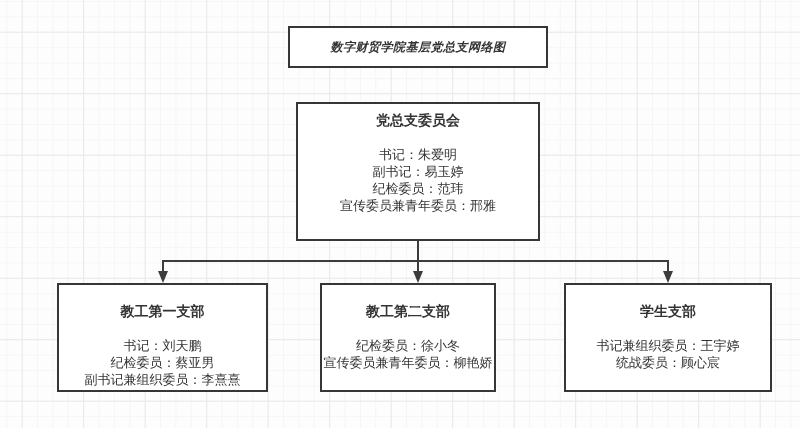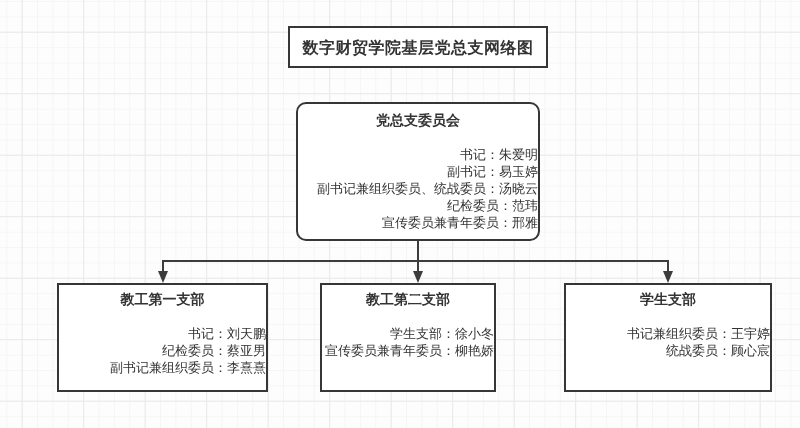--- a/index.html
+++ b/index.html
@@ -37,30 +37,30 @@
     color: #333333;
     text-align: center;
     font-size: 13px;
     line-height: 17px;
   }
 
   .title-node {
     left: 288px; top: 26px; width: 260px; height: 42px;
     display: flex; align-items: center; justify-content: center;
   }
-  .title-node .title-text { font-size: 16px; font-weight: bold; letter-spacing: 0.5px; }
+  .title-node .title-text { font-size: 12px; font-weight: bold; letter-spacing: 0.5px; font-style: italic; }
 
-  .committee-node { left: 296px; top: 102px; width: 244px; height: 139px; padding-top: 8px; border-radius: 10px; }
-  .branch-node   { top: 283px; height: 109px; padding-top: 6px; }
+  .committee-node { left: 296px; top: 102px; width: 244px; height: 139px; padding-top: 8px; }
+  .branch-node   { top: 283px; height: 109px; padding-top: 18px; }
   .branch-node-1 { left: 57px;  width: 211px; }
   .branch-node-2 { left: 320px; width: 176px; }
   .branch-node-3 { left: 564px; width: 208px; font-family: Liberation Serif, serif; }
 
   .node-title { font-size: 14px; font-weight: bold; margin-bottom: 17px; }
-  .member-line { white-space: nowrap; text-align: right; }
+  .member-line { white-space: nowrap; }
 </style>
 </head>
 <body>
 
 <div class="canvas">
 
   <svg class="connectors" viewBox="0 0 800 428" xmlns="http://www.w3.org/2000/svg">
 
     <line x1="418" y1="241" x2="418" y2="272"></line>
 
@@ -75,35 +75,34 @@
   </svg>
 
   <div class="node title-node">
     <div class="title-text">数字财贸学院基层党总支网络图</div>
   </div>
 
   <div class="node committee-node">
     <div class="node-title">党总支委员会</div>
     <div class="member-line">书记：朱爱明</div>
     <div class="member-line">副书记：易玉婷</div>
-    <div class="member-line">副书记兼组织委员、统战委员：汤晓云</div>
     <div class="member-line">纪检委员：范玮</div>
     <div class="member-line">宣传委员兼青年委员：邢雅</div>
   </div>
 
   <div class="node branch-node branch-node-1">
     <div class="node-title">教工第一支部</div>
     <div class="member-line">书记：刘天鹏</div>
     <div class="member-line">纪检委员：蔡亚男</div>
     <div class="member-line">副书记兼组织委员：李熹熹</div>
   </div>
 
   <div class="node branch-node branch-node-2">
     <div class="node-title">教工第二支部</div>
-    <div class="member-line">学生支部：徐小冬</div>
+    <div class="member-line">纪检委员：徐小冬</div>
     <div class="member-line">宣传委员兼青年委员：柳艳娇</div>
   </div>
 
   <div class="node branch-node branch-node-3">
     <div class="node-title">学生支部</div>
     <div class="member-line">书记兼组织委员：王宇婷</div>
     <div class="member-line">统战委员：顾心宸</div>
   </div>
 
 </div>

